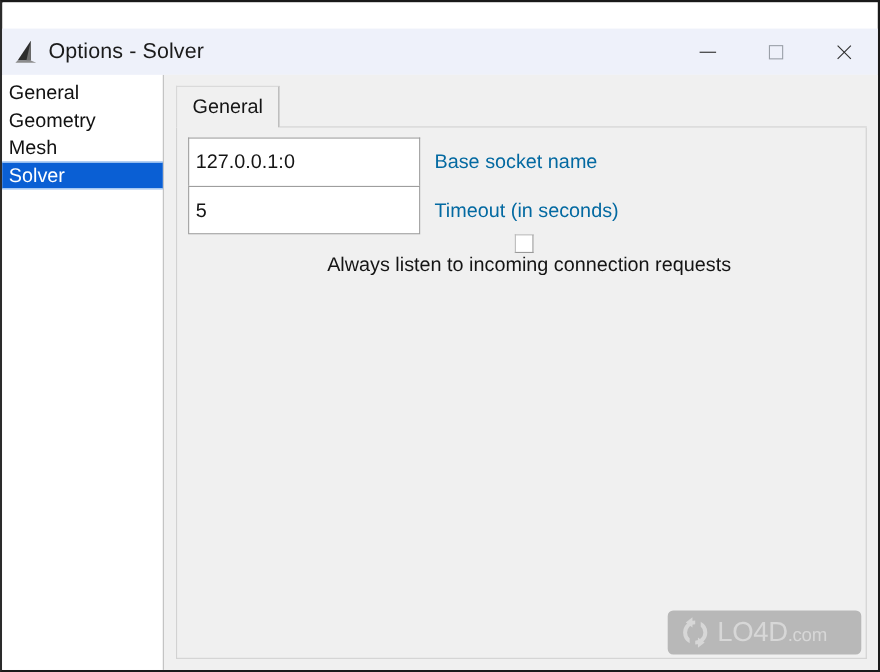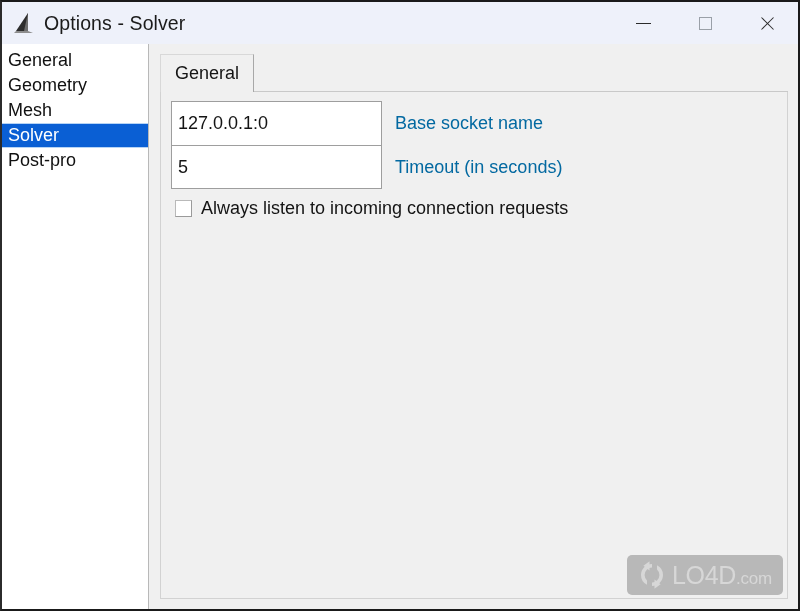--- a/index.html
+++ b/index.html
@@ -32,20 +32,21 @@
   }
 
   
   .titlebar {
     height: 42px;
     min-height: 42px;
     background: #eef1fa;
     display: flex;
     align-items: center;
     position: relative;
+    margin-top: 24px;
   }
   .title-icon {
     width: 26px;
     height: 26px;
     margin-left: 10px;
     margin-right: 6px;
     position: relative;
     flex: 0 0 auto;
   }
   .title-icon svg { display: block; }
@@ -222,20 +223,21 @@
     padding-left: 13px;
     white-space: nowrap;
   }
 
   
   .check-row {
     display: flex;
     align-items: center;
     height: 38px;
     padding-left: 4px;
+    flex-direction: column;
   }
   .checkbox {
     width: 17px;
     height: 17px;
     min-width: 17px;
     box-sizing: border-box;
     background: #ffffff;
     border: 1px solid #9a9a9a;
     border-top-color: #b9b9b9;
     border-left-color: #b9b9b9;
@@ -246,21 +248,21 @@
     font-size: 18px;
     color: #141414;
     white-space: nowrap;
   }
 
   
   .watermark {
     position: absolute;
     right: 4px;
     bottom: 3px;
-    width: 156px;
+    width: 176px;
     height: 40px;
     background: #b4b4b4;
     border-radius: 5px;
     display: flex;
     align-items: center;
     padding-left: 10px;
     box-sizing: border-box;
     opacity: 0.92;
   }
   .wm-logo { width: 30px; height: 30px; margin-right: 5px; flex: 0 0 auto; }
@@ -301,21 +303,20 @@
     </div>
   </div>
 
   <div class="body-row">
 
     <div class="sidebar">
       <div class="side-item">General</div>
       <div class="side-item">Geometry</div>
       <div class="side-item">Mesh</div>
       <div class="side-item selected">Solver</div>
-      <div class="side-item">Post-pro</div>
     </div>
 
     <div class="content">
 
       <div class="tabstrip">
         <div class="tab active">General</div>
         <div class="tabstrip-filler"></div>
       </div>
 
       <div class="tabpanel">

